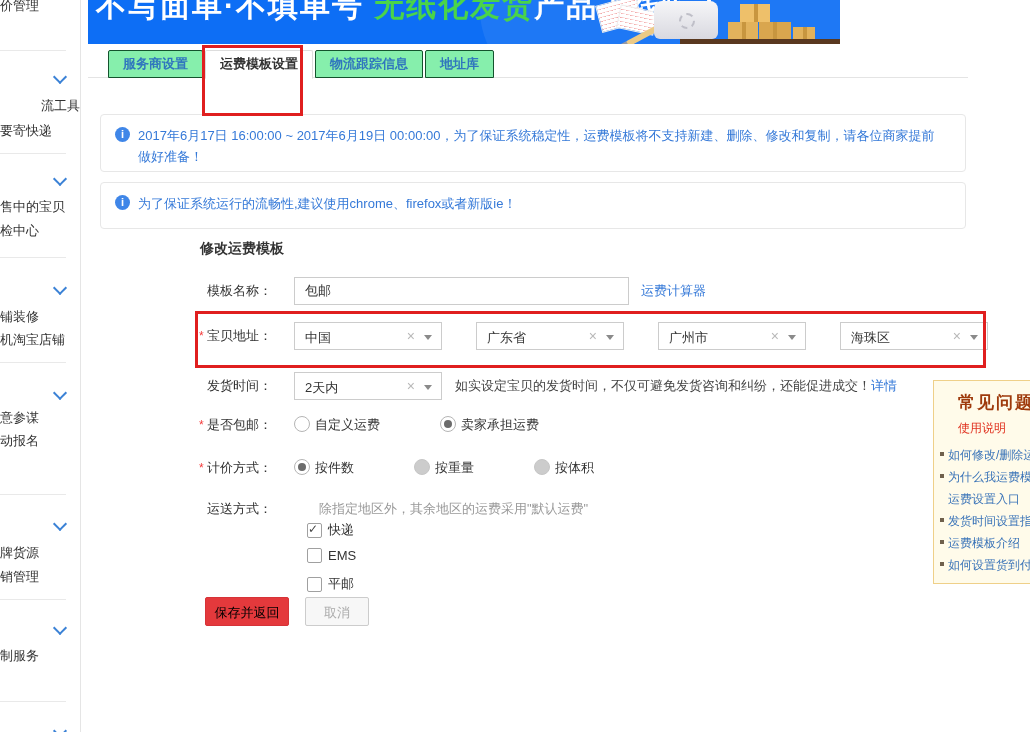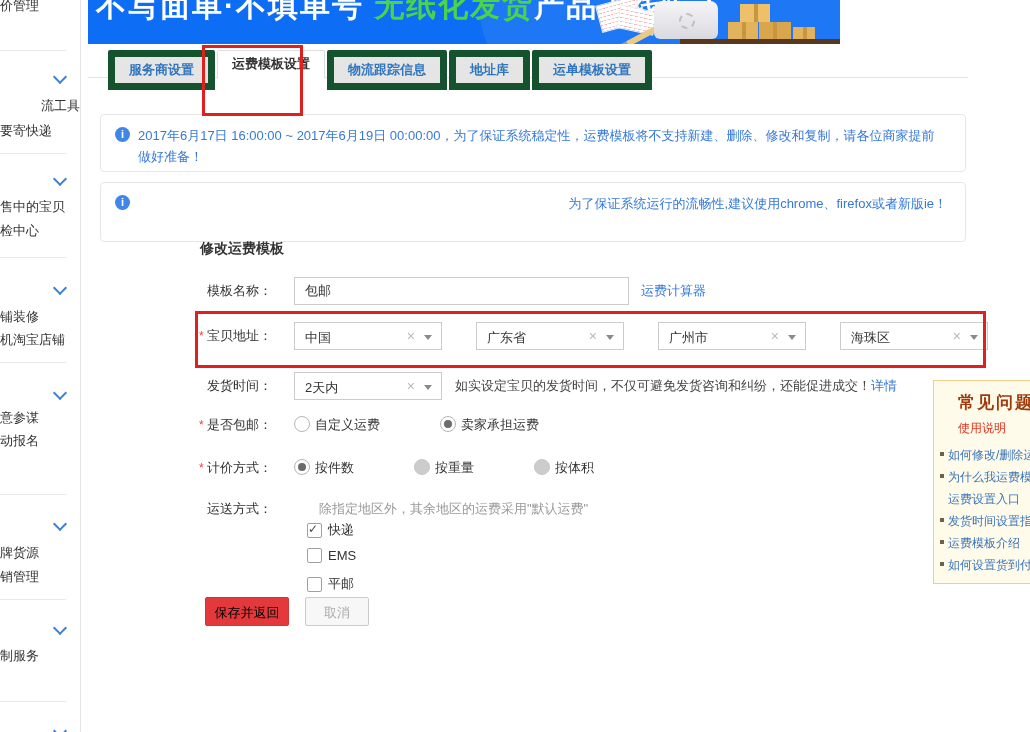--- a/index.html
+++ b/index.html
@@ -23,28 +23,28 @@
   .b-printer{position:absolute;left:566px;top:1px;width:64px;height:38px;background:linear-gradient(#f6f6f8,#d9d9e0);border-radius:8px 8px 6px 6px;}
   .b-printer::after{content:"";position:absolute;left:25px;top:12px;width:12px;height:12px;border:2px dashed #bfbfc8;border-radius:50%;}
   .b-box{position:absolute;background:#e2b25c;}
   .b-box::after{content:"";position:absolute;left:45%;top:0;width:4px;height:100%;background:#c8963f;}
   .b-paper{position:absolute;background:repeating-linear-gradient(#ffffff,#ffffff 3px,#f2a7a7 4px);border:1px solid #eee;}
   .b-pencil{position:absolute;left:536px;top:30px;width:48px;height:6px;background:#ecca86;transform:rotate(-28deg);border-radius:2px;}
   .b-pencil::before{content:"";position:absolute;left:-8px;top:0;width:9px;height:6px;background:#9a9aa2;border-radius:2px 0 0 2px;}
 
   
   .tabs{position:absolute;left:108px;top:50px;display:flex;z-index:2;}
-  .tab{height:26px;line-height:26px;padding:0 14px;margin-right:2px;font-size:13px;font-weight:bold;color:#3076be;background:#e5e5e5;border:7px solid #14532d;border-radius:2px 2px 0 0;cursor:pointer;}
+  .tab{height:26px;line-height:26px;padding:0 14px;margin-right:2px;font-size:13px;font-weight:bold;color:#3076be;background:#86efac;border:1px solid #14532d;border-radius:2px 2px 0 0;cursor:pointer;}
   .tab.active{background:#fff;border:1px solid #ddd;border-bottom:1px solid #fff;color:#333;height:27px;}
   .tabline{position:absolute;left:88px;top:77px;width:880px;height:1px;background:#e4e4e4;z-index:1;}
 
   
   .alert{position:absolute;left:100px;width:866px;box-sizing:border-box;border:1px solid #e7e7e7;border-radius:4px;display:flex;padding:10px 18px 0 14px;background:#fff;}
   .alert1{top:114px;height:58px;}
-  .alert2{top:182px;height:60px;justify-content:space-between;}
+  .alert2{top:182px;height:47px;}
   .info-i{flex:0 0 15px;width:15px;height:15px;margin:2px 8px 0 0;border-radius:50%;background:#3f86e8;color:#fff;font-size:11px;font-weight:bold;text-align:center;line-height:15px;}
   .info-i::after{content:"i";}
   .alert-text{font-size:13px;line-height:21px;color:#3579d8;}
 
   
   .section-title{position:absolute;left:200px;top:240px;font-size:14px;font-weight:bold;color:#333;}
   .row{position:absolute;left:88px;display:flex;align-items:center;}
   .lbl{width:184px;text-align:right;font-size:13px;color:#333;flex:0 0 184px;}
   .req::before{content:"* ";color:#f43b3b;font-size:12px;}
   .content{margin-left:10px;display:flex;align-items:center;padding-left:12px;}
@@ -142,21 +142,20 @@
     <div class="b-box" style="left:640px;top:22px;width:30px;height:17px;"></div>
     <div class="b-box" style="left:671px;top:22px;width:32px;height:17px;background:#d9a64e;"></div>
     <div class="b-box" style="left:705px;top:27px;width:22px;height:12px;"></div>
   </div>
 
   <div class="tabs" id="tabs">
       <div class="tab">服务商设置</div>
       <div class="tab active">运费模板设置</div>
       <div class="tab">物流跟踪信息</div>
       <div class="tab">地址库</div>
-      <div class="tab">运单模板设置</div>
     </div>
   <div class="tabline"></div>
 
   <div class="alert alert1">
     <span class="info-i"></span>
     <span class="alert-text">2017年6月17日 16:00:00 ~ 2017年6月19日 00:00:00，为了保证系统稳定性，运费模板将不支持新建、删除、修改和复制，请各位商家提前做好准备！</span>
   </div>
   <div class="alert alert2">
     <span class="info-i"></span>
     <span class="alert-text">为了保证系统运行的流畅性,建议使用chrome、firefox或者新版ie！</span>

